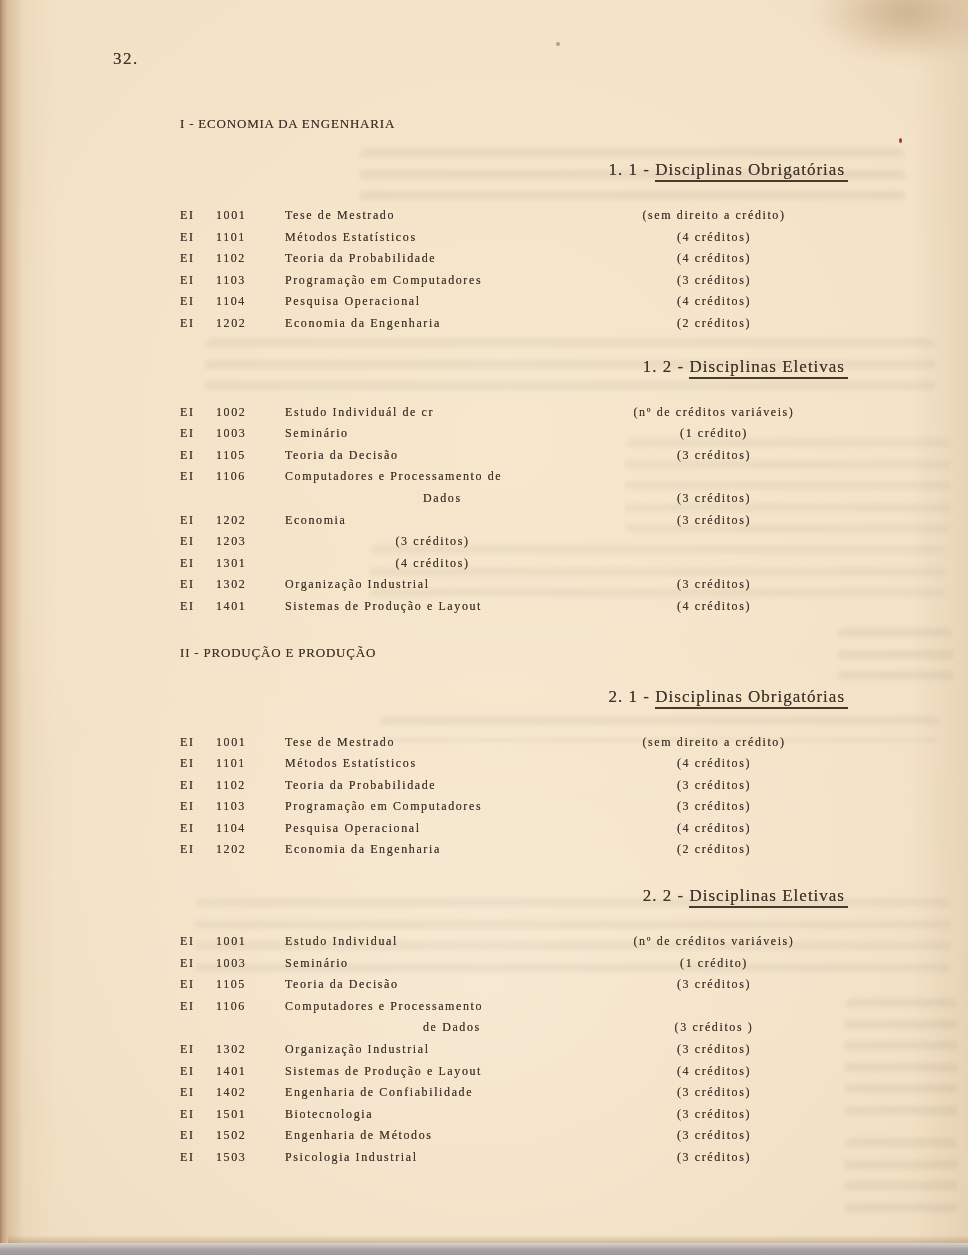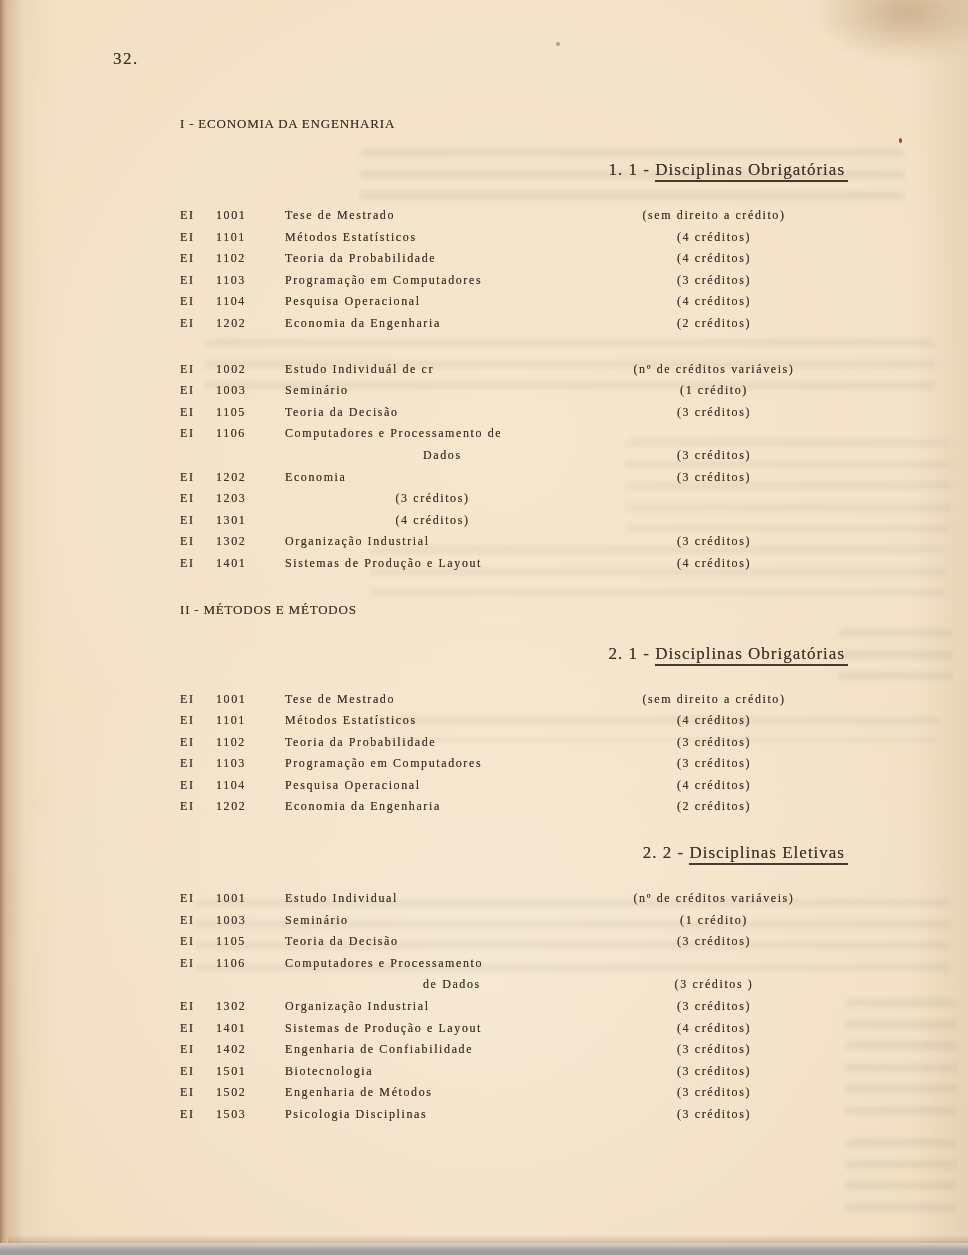--- a/index.html
+++ b/index.html
@@ -110,20 +110,21 @@
           <span class="c-credits">(4 créditos)</span>
         </div>
         <div class="course-row">
           <span class="c-code">EI</span>
           <span class="c-num">1202</span>
           <span class="c-title">Economia da Engenharia</span>
           <span class="c-credits">(2 créditos)</span>
         </div>
       </div>
 
+    <h3 class="sub-heading mt21"><span>1. 2 -</span> <span class="sub-title">Disciplinas Eletivas</span></h3>
     <div class="rows">
         <div class="course-row">
           <span class="c-code">EI</span>
           <span class="c-num">1002</span>
           <span class="c-title">Estudo Individuál  de cr</span>
           <span class="c-credits">(nº de créditos variáveis)</span>
         </div>
         <div class="course-row">
           <span class="c-code">EI</span>
           <span class="c-num">1003</span>
@@ -171,21 +172,21 @@
           <span class="c-credits">(3 créditos)</span>
         </div>
         <div class="course-row">
           <span class="c-code">EI</span>
           <span class="c-num">1401</span>
           <span class="c-title">Sistemas de Produção e Layout</span>
           <span class="c-credits">(4 créditos)</span>
         </div>
       </div>
 
-    <h2 class="sec-heading">II - MÉTODOS E MÉTODOS</h2>
+    <h2 class="sec-heading">II - PRODUÇÃO E PRODUÇÃO</h2>
 
     <h3 class="sub-heading mt22"><span>2. 1 -</span> <span class="sub-title">Disciplinas Obrigatórias</span></h3>
     <div class="rows">
         <div class="course-row">
           <span class="c-code">EI</span>
           <span class="c-num">1001</span>
           <span class="c-title">Tese de Mestrado</span>
           <span class="c-credits">(sem direito a crédito)</span>
         </div>
         <div class="course-row">
@@ -278,21 +279,21 @@
         </div>
         <div class="course-row">
           <span class="c-code">EI</span>
           <span class="c-num">1502</span>
           <span class="c-title">Engenharia de Métodos</span>
           <span class="c-credits">(3 créditos)</span>
         </div>
         <div class="course-row">
           <span class="c-code">EI</span>
           <span class="c-num">1503</span>
-          <span class="c-title">Psicologia Disciplinas</span>
+          <span class="c-title">Psicologia Industrial</span>
           <span class="c-credits">(3 créditos)</span>
         </div>
       </div>
   </div>
 
   <div class="paper-bottom-edge"></div>
   <div class="band-bottom"></div>
 </div>
 
 </body></html>

